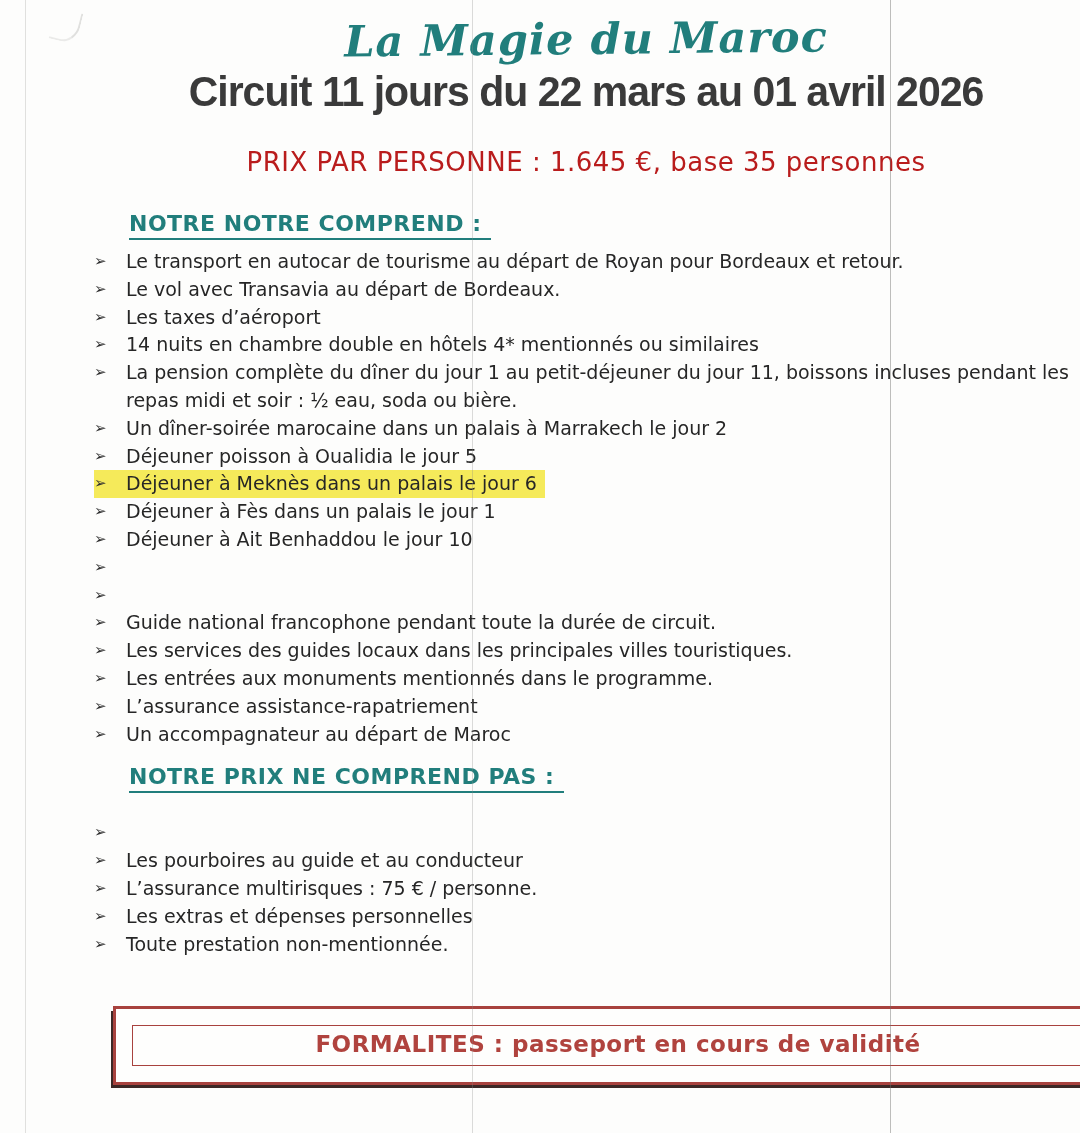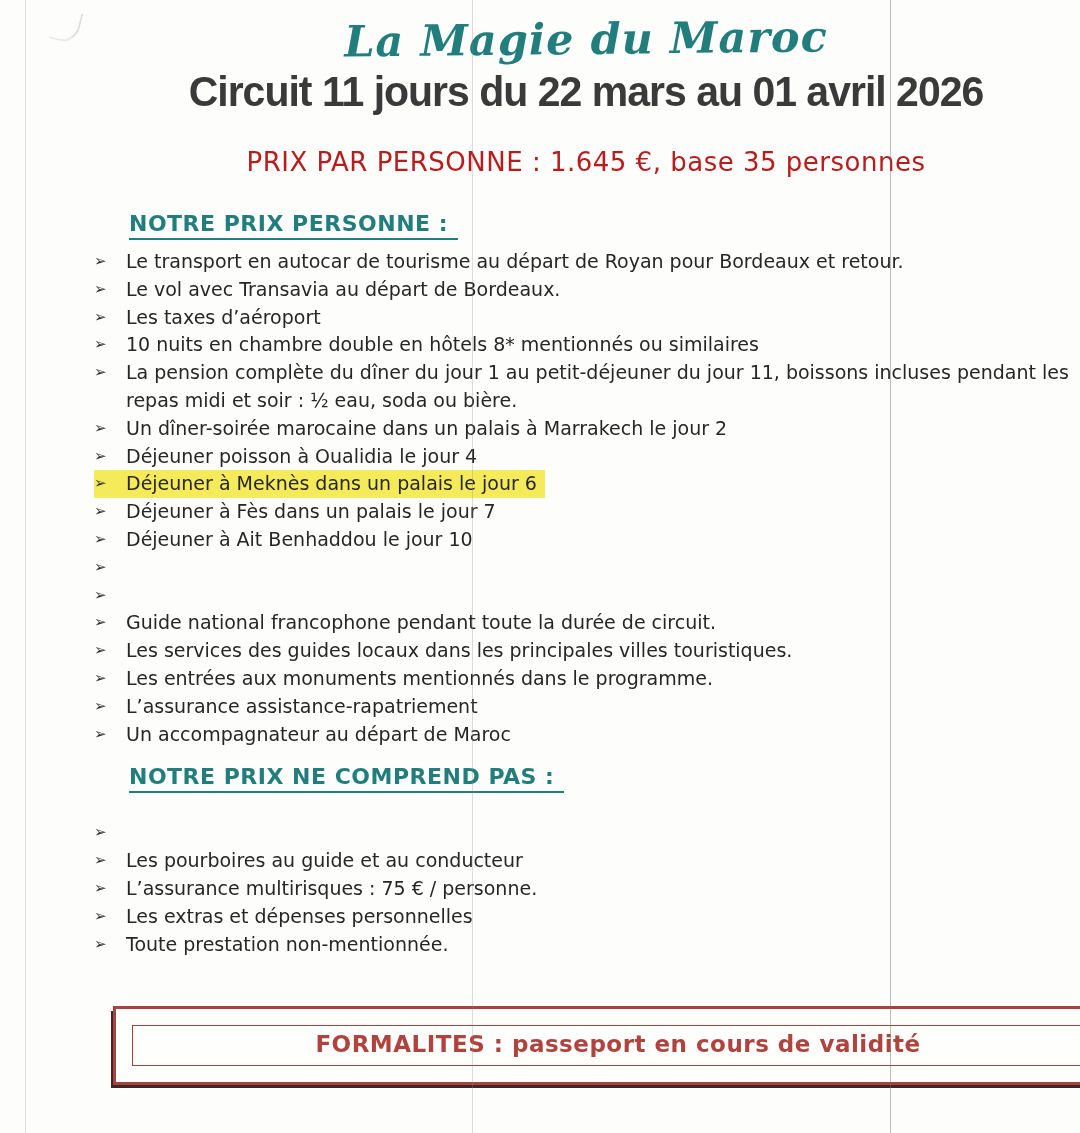--- a/index.html
+++ b/index.html
@@ -148,59 +148,59 @@
 
 <div class="doc">
 
   <div class="logo">La Magie du Maroc</div>
 
   <div class="title">Circuit 11 jours du 22 mars au 01 avril 2026</div>
 
   <div class="price">PRIX PAR PERSONNE : 1.645 €, base 35 personnes</div>
 
   <div class="section-heading heading-includes">
-    <span class="underlined">NOTRE PRIX PERSONNE :</span>
+    <span class="underlined">NOTRE NOTRE COMPREND :</span>
   </div>
 
   <ul class="bullet-list includes-list">
       <li class="bullet-item">
         <span class="bullet">➢</span>
         <span class="item-text">Le transport en autocar de tourisme au départ de Royan pour Bordeaux et retour.</span>
       </li>
       <li class="bullet-item">
         <span class="bullet">➢</span>
         <span class="item-text">Le vol avec Transavia au départ de Bordeaux.</span>
       </li>
       <li class="bullet-item">
         <span class="bullet">➢</span>
         <span class="item-text">Les taxes d’aéroport</span>
       </li>
       <li class="bullet-item">
         <span class="bullet">➢</span>
-        <span class="item-text">10 nuits en chambre double en hôtels 8* mentionnés ou similaires</span>
+        <span class="item-text">14 nuits en chambre double en hôtels 4* mentionnés ou similaires</span>
       </li>
       <li class="bullet-item">
         <span class="bullet">➢</span>
         <span class="item-text">La pension complète du dîner du jour 1 au petit-déjeuner du jour 11, boissons incluses pendant les repas midi et soir : ½ eau, soda ou bière.</span>
       </li>
       <li class="bullet-item">
         <span class="bullet">➢</span>
         <span class="item-text">Un dîner-soirée marocaine dans un palais à Marrakech le jour 2</span>
       </li>
       <li class="bullet-item">
         <span class="bullet">➢</span>
-        <span class="item-text">Déjeuner poisson à Oualidia le jour 4</span>
+        <span class="item-text">Déjeuner poisson à Oualidia le jour 5</span>
       </li>
       <li class="bullet-item highlight">
         <span class="bullet">➢</span>
         <span class="item-text">Déjeuner à Meknès dans un palais le jour 6</span>
       </li>
       <li class="bullet-item">
         <span class="bullet">➢</span>
-        <span class="item-text">Déjeuner à Fès dans un palais le jour 7</span>
+        <span class="item-text">Déjeuner à Fès dans un palais le jour 1</span>
       </li>
       <li class="bullet-item">
         <span class="bullet">➢</span>
         <span class="item-text">Déjeuner à Ait Benhaddou le jour 10</span>
       </li>
       <li class="bullet-item">
         <span class="bullet">➢</span>
       </li>
       <li class="bullet-item">
         <span class="bullet">➢</span>

